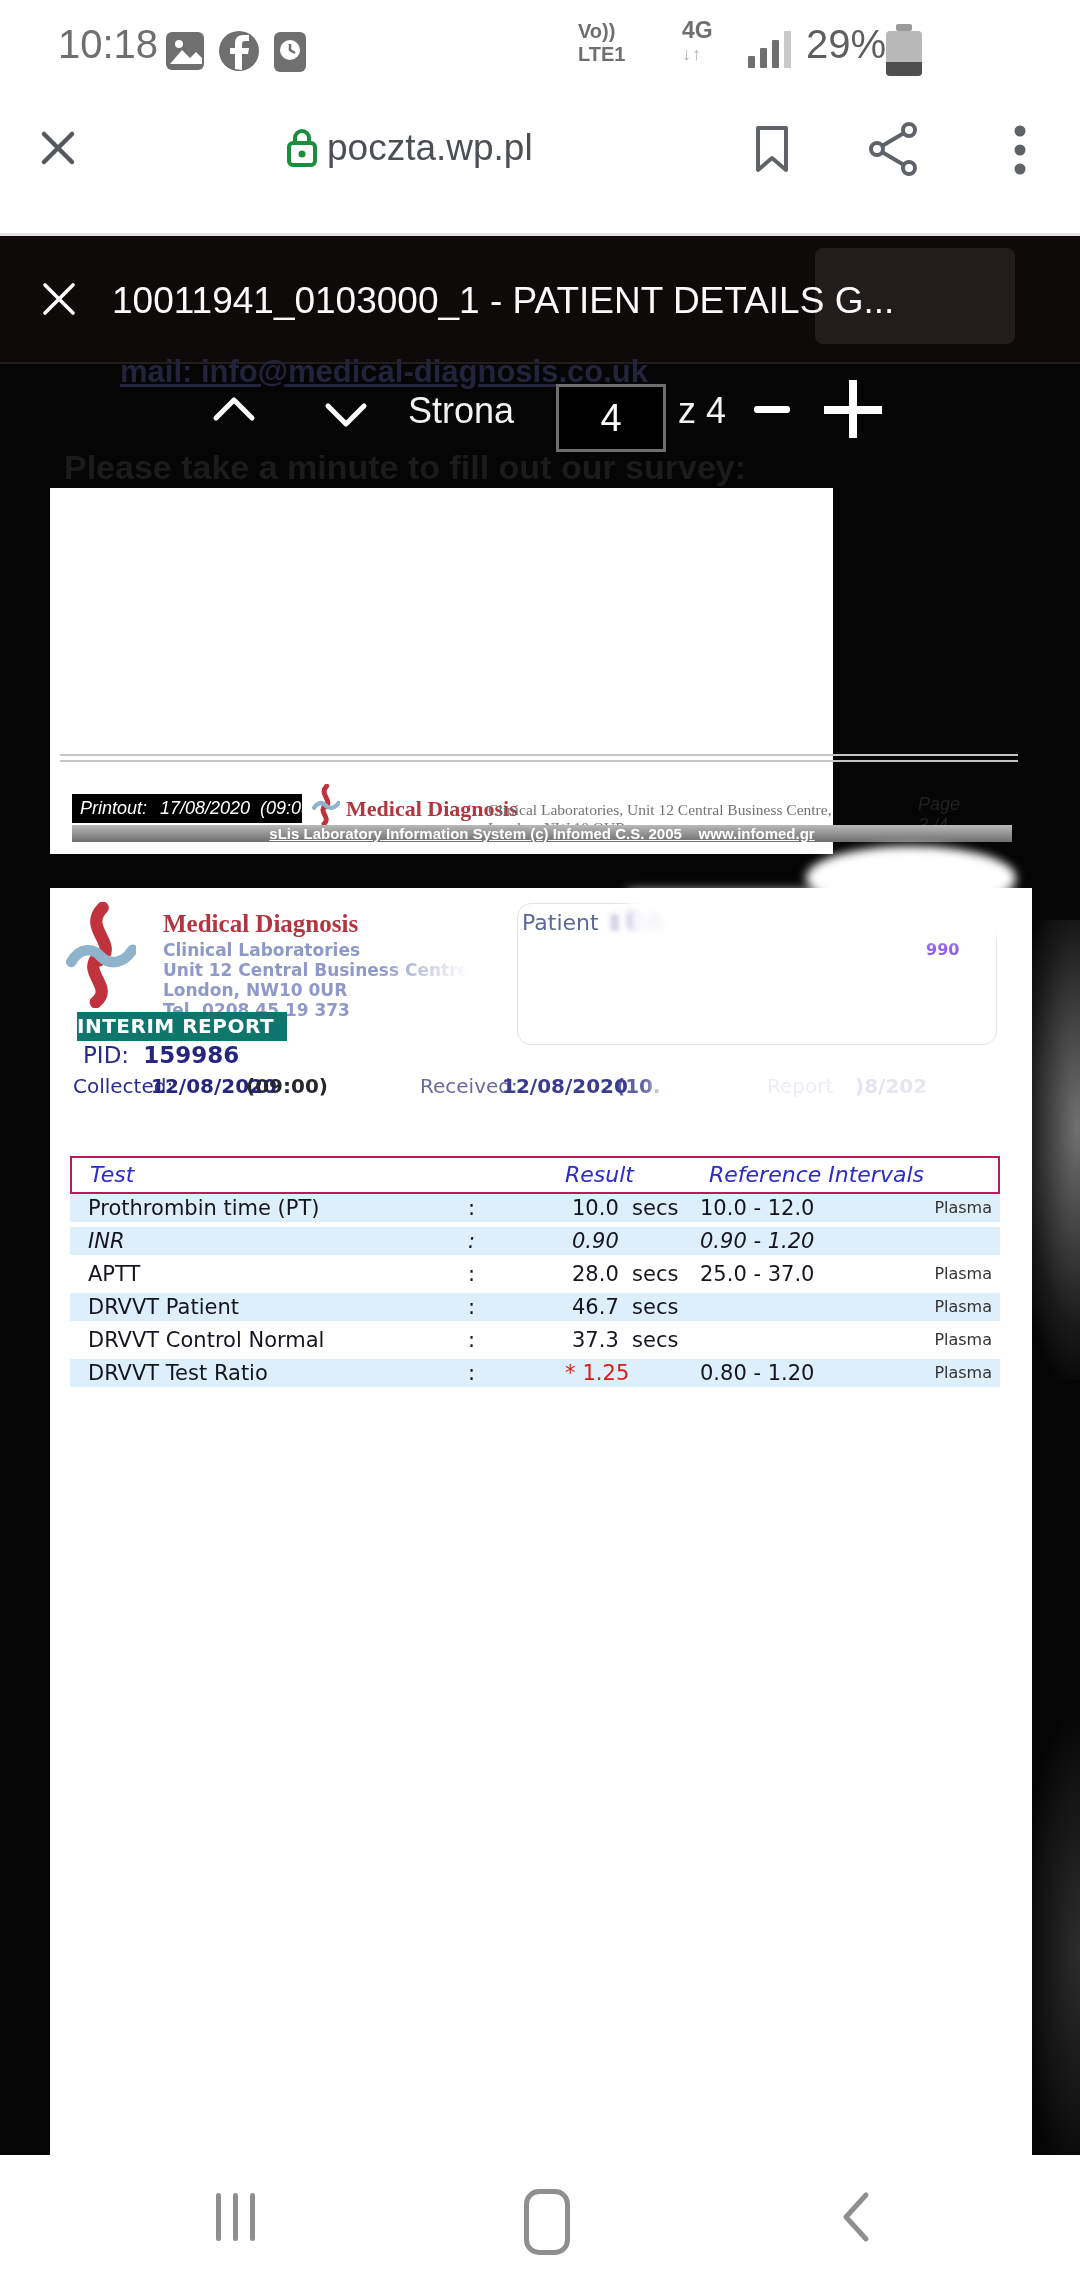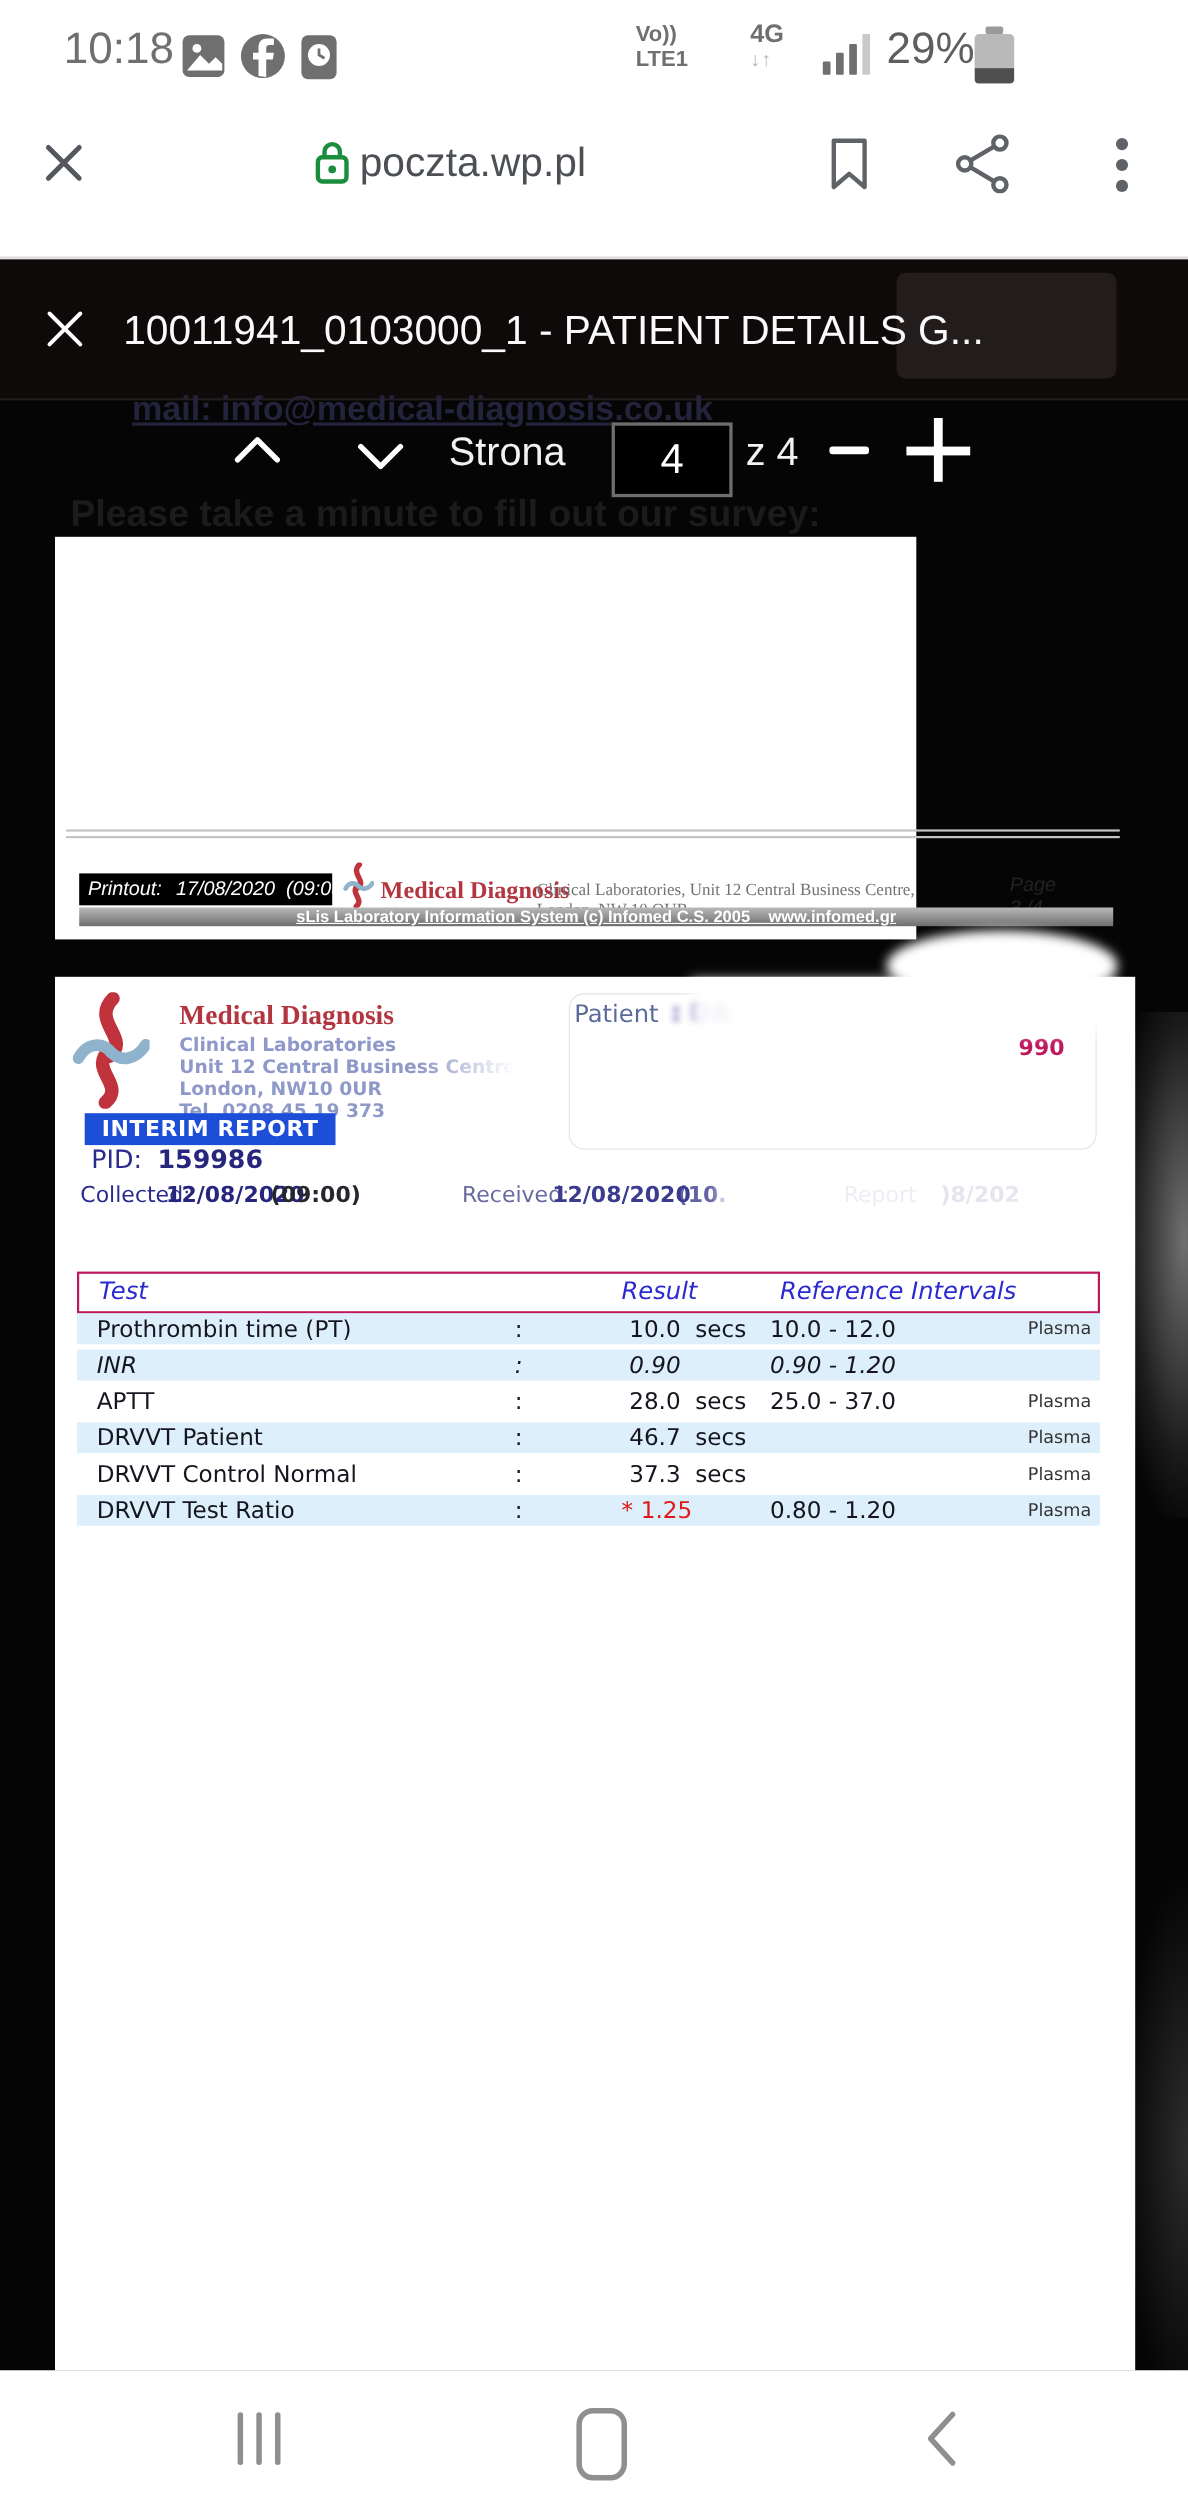--- a/index.html
+++ b/index.html
@@ -72,22 +72,22 @@
   #slisbar span{font-size:15px;font-weight:bold;color:#fff;text-decoration:underline;line-height:17px;white-space:pre;}
 
   
   .pdfsans{font-family:"DejaVu Sans",sans-serif;}
   #p4brand{left:113px;top:22px;font-family:"Liberation Serif",serif;font-weight:bold;font-size:25px;color:#b23540;}
   #orglines{left:113px;top:52px;font-size:17px;font-weight:bold;color:#8e99c9;line-height:20px;}
   #orgfade{left:330px;top:70px;width:110px;height:24px;background:linear-gradient(90deg,rgba(255,255,255,0),#fff 80%);}
   #patientcard{left:467px;top:15px;width:478px;height:140px;border:1px solid #e2e2e8;border-radius:14px;}
   #patientlabel{left:472px;top:22px;font-size:22px;color:#5a6b9a;}
   #patientpartial{left:560px;top:20px;font-size:23px;font-weight:bold;color:#2b2b8f;filter:blur(3px);opacity:.8;}
-  #code990{left:876px;top:52px;font-size:20px;font-weight:bold;color:#be185d;}
-  #interimbox{left:27px;top:124px;width:228px;height:29px;background:#1d4ed8;color:#fff;text-align:center;
+  #code990{left:876px;top:52px;font-size:16px;font-weight:bold;color:#8b5cf6;}
+  #interimbox{left:27px;top:124px;width:210px;height:29px;background:#0f766e;color:#fff;
               font-size:20px;font-weight:bold;line-height:29px;letter-spacing:.5px;}
   #pidrow{left:33px;top:154px;font-size:23px;color:#2b2b8f;}
   #pidrow b{color:#26267f;margin-left:14px;}
   #collrow{top:186px;font-size:20px;}
   #collrow span{position:absolute;white-space:pre;}
   .navylb{color:#2b2b8f;}
   #colldate{left:101px;font-weight:bold;color:#26267f;}
   #colltime{left:196px;font-weight:bold;color:#26262e;}
   #recvlabel{left:370px;color:#6a6aa0;}
   #recvdate{left:452px;font-weight:bold;color:#3b3b8f;}

